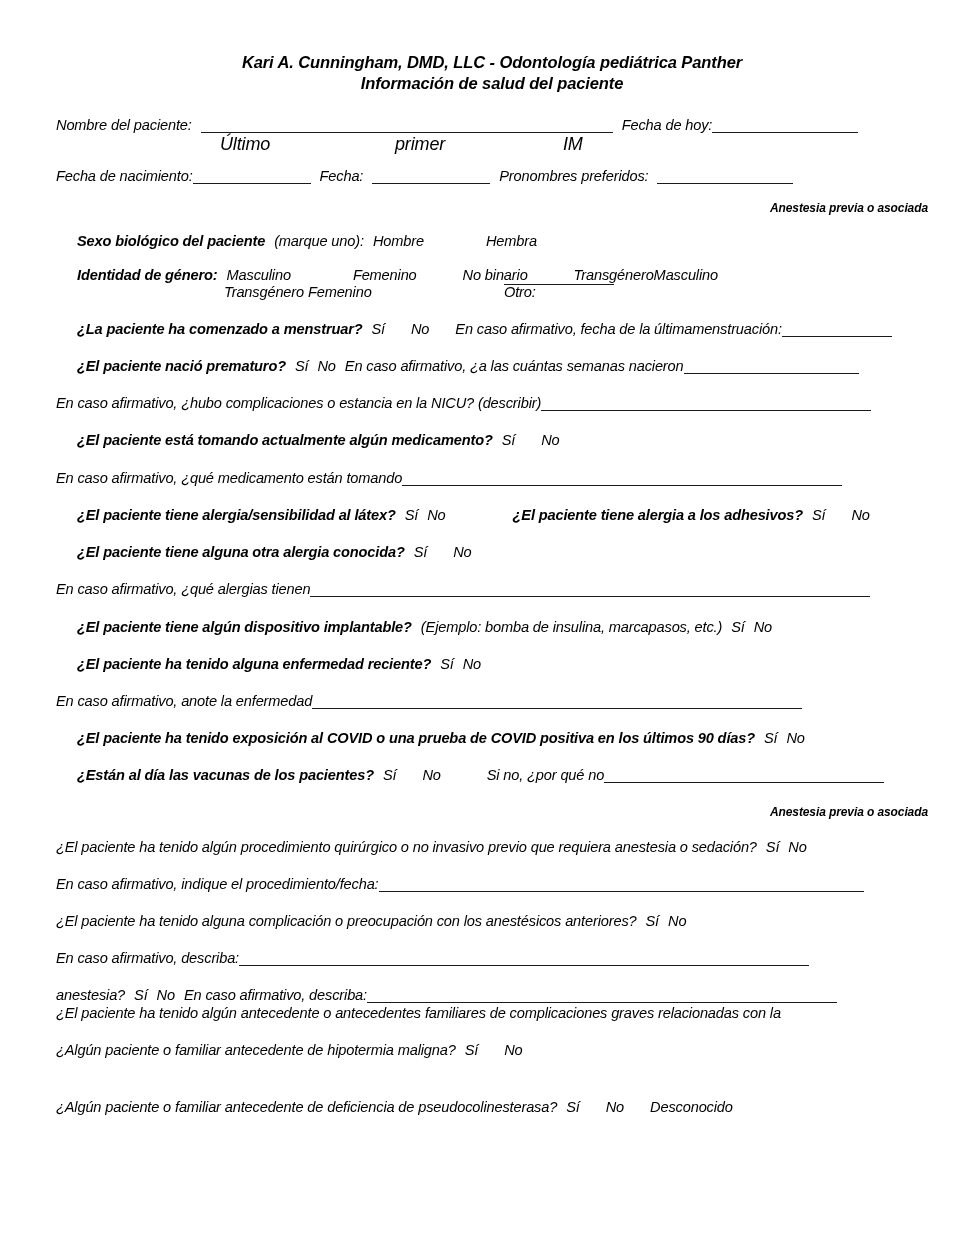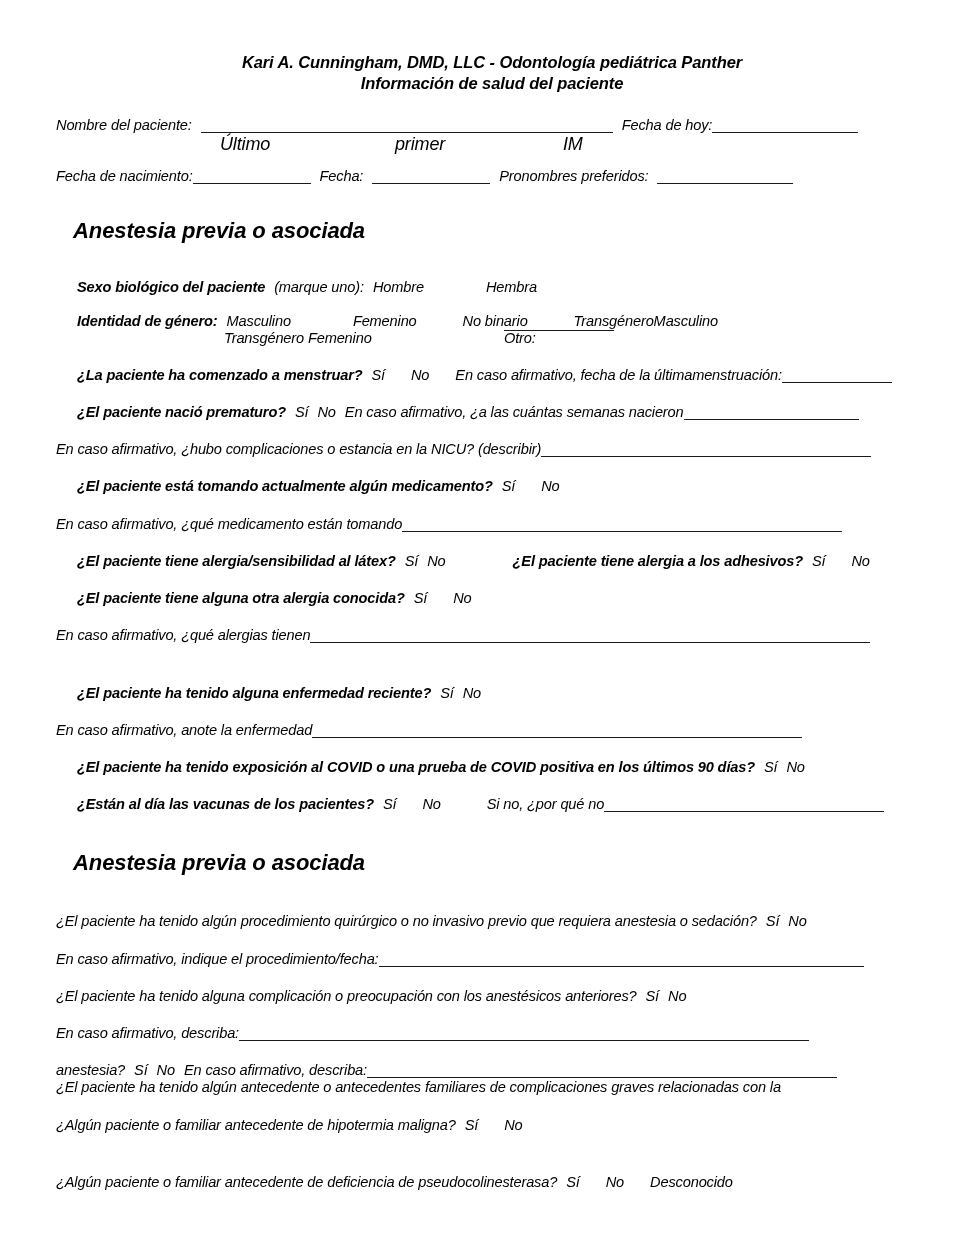--- a/index.html
+++ b/index.html
@@ -36,24 +36,24 @@
     font-size: 16.5px;
     font-weight: bold;
     line-height: 1.30;
     letter-spacing: -0.1px;
     margin: 0;
     padding: 0;
   }
   .doc-title .ln { display: block; }
 
   .section-heading {
-    text-align: left;
-    font-size: 22px;
+    text-align: right;
+    font-size: 12px;
     font-weight: bold;
-    margin: 17px;
+    margin: 0;
     padding: 0;
     letter-spacing: -0.1px;
   }
 
   
   .ql {
     font-size: 14.6px;
     line-height: 1.18;
     white-space: nowrap;
     letter-spacing: -0.15px;
@@ -217,20 +217,23 @@
     </div>
 
     <div class="sp-20"></div>
 
     <div class="ql">
       <span>En caso afirmativo, ¿qué alergias tienen</span><span class="fill f-allerg"></span>
     </div>
 
     <div class="sp-20"></div>
 
+    <div class="ql">
+      <span class="b">¿El paciente tiene algún dispositivo implantable?</span><span class="gap-sm"></span><span>(Ejemplo: bomba de insulina, marcapasos, etc.)</span><span class="gap-sm"></span><span>Sí</span><span class="gap-sm"></span><span>No</span>
+    </div>
 
     <div class="sp-20"></div>
 
     <div class="ql">
       <span class="b">¿El paciente ha tenido alguna enfermedad reciente?</span><span class="gap-sm"></span><span>Sí</span><span class="gap-sm"></span><span>No</span>
     </div>
 
     <div class="sp-20"></div>
 
     <div class="ql">

